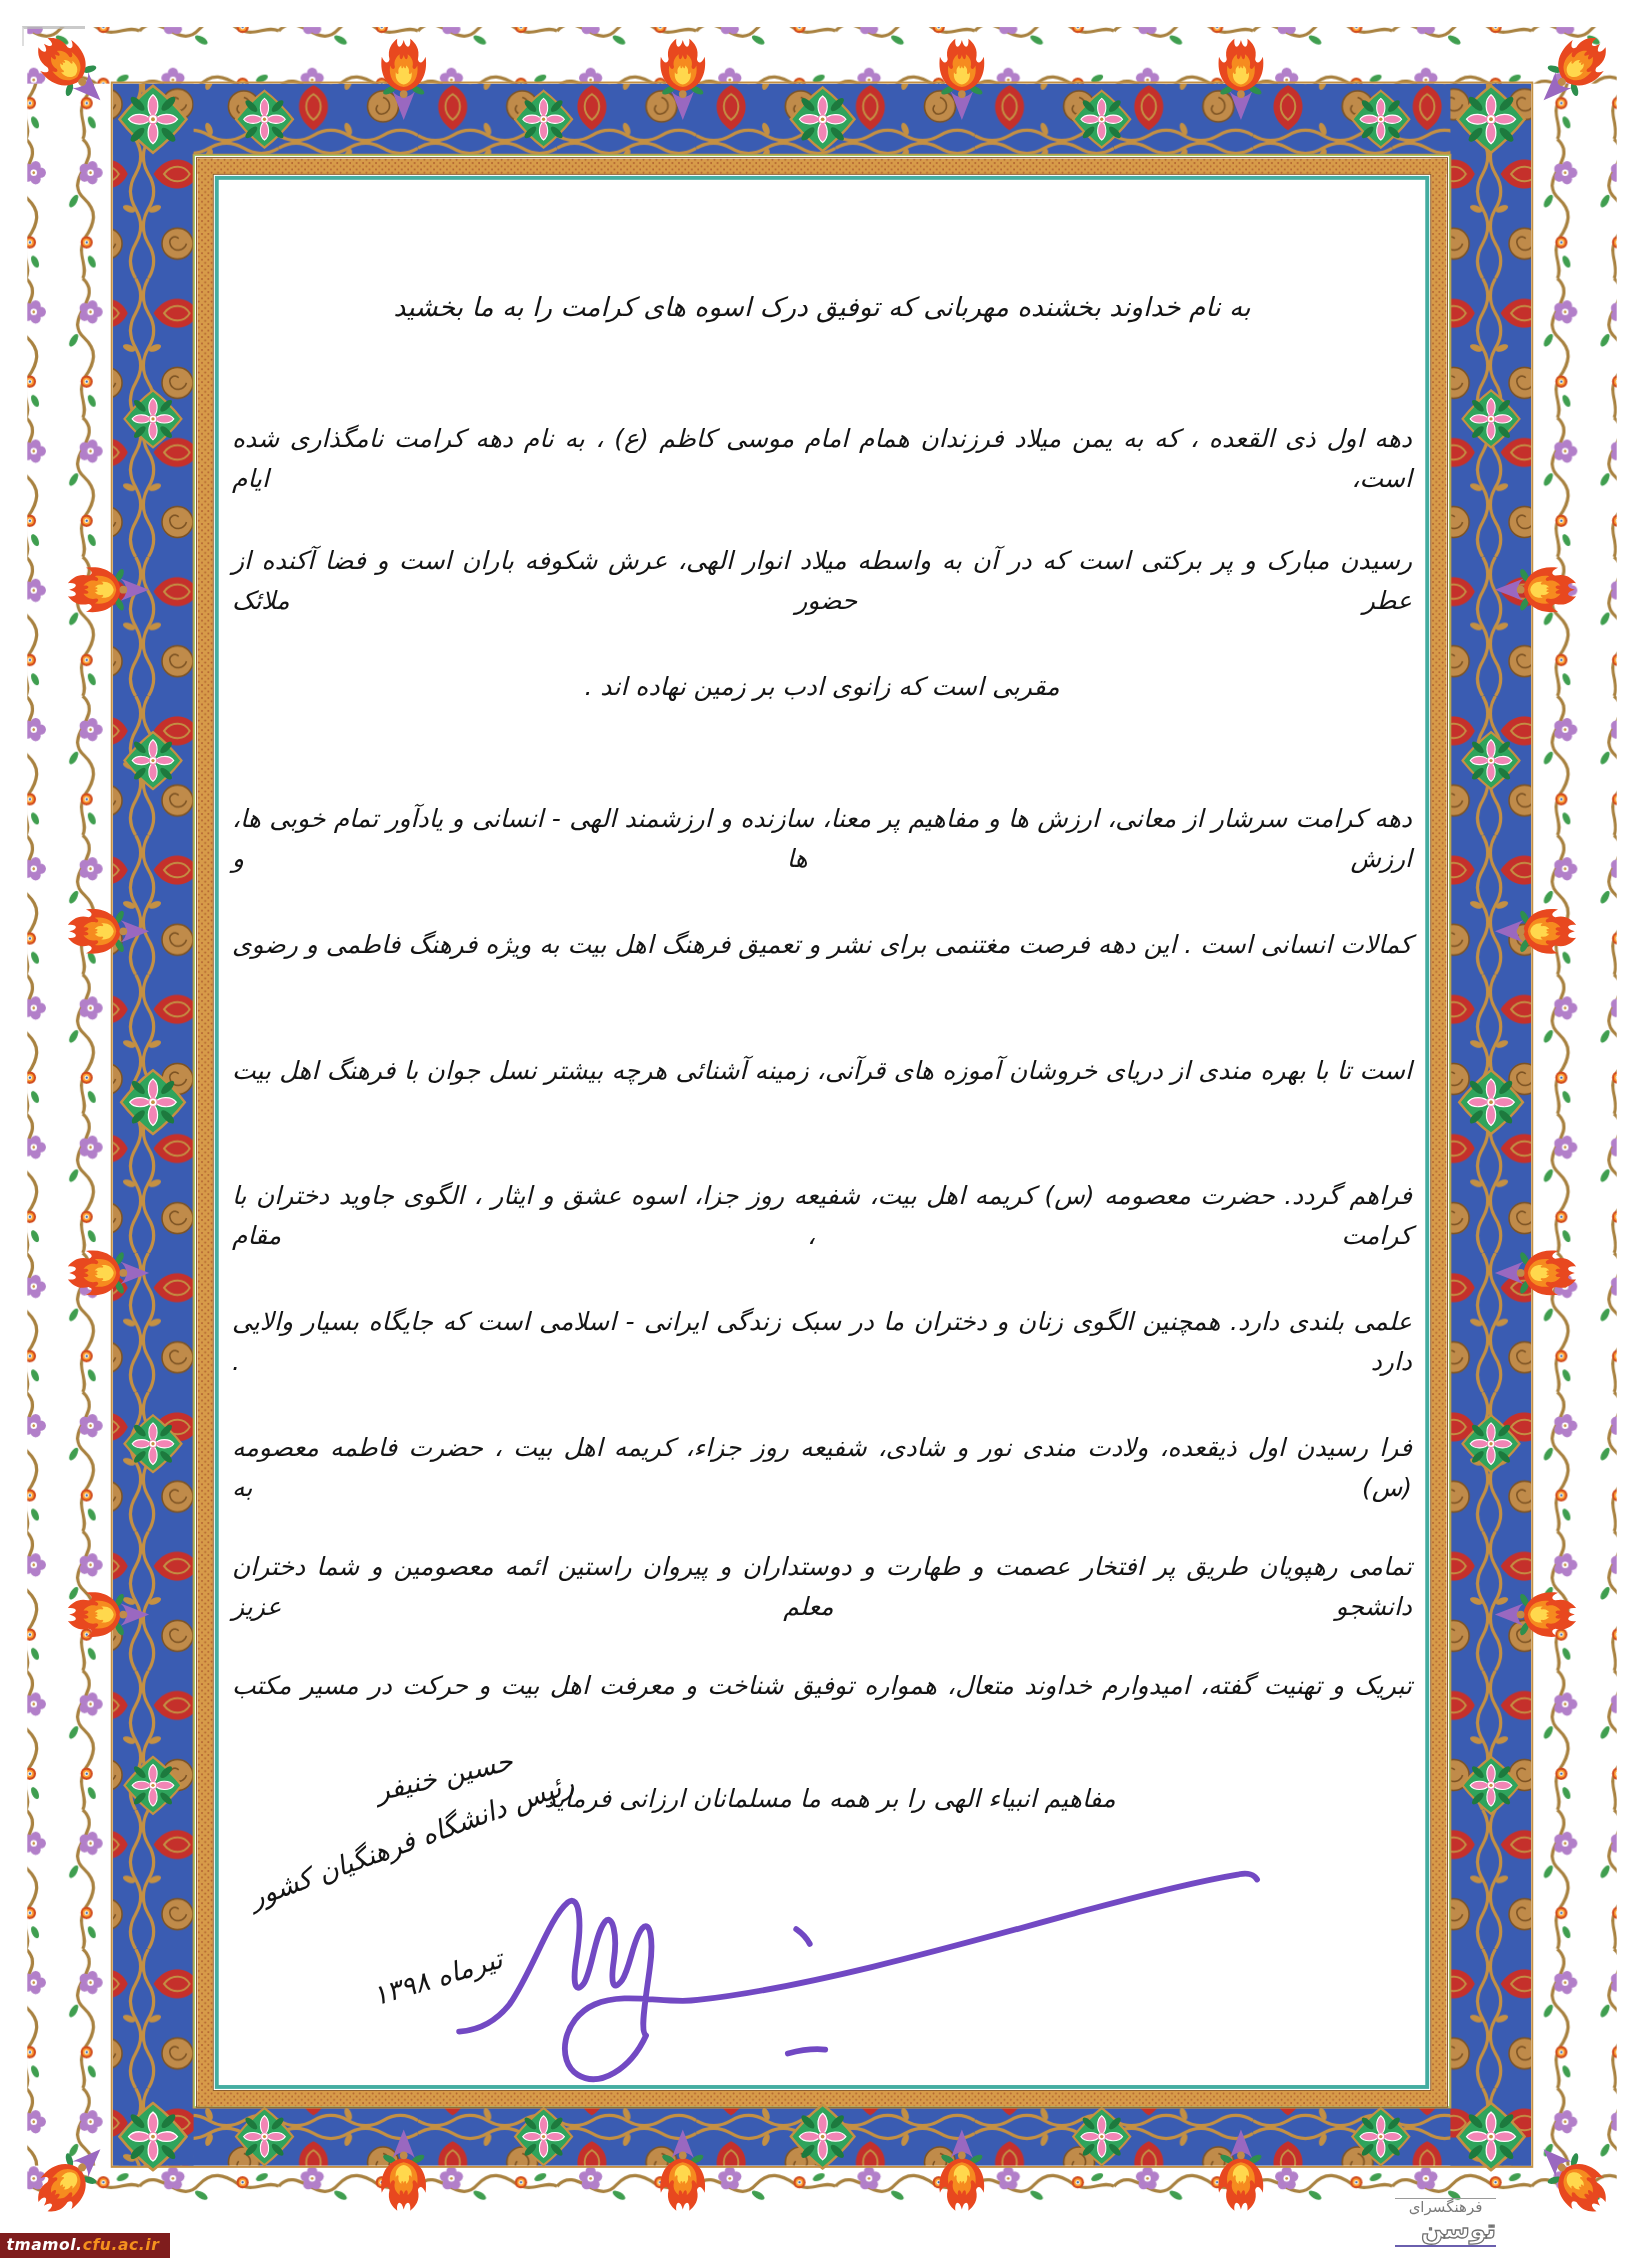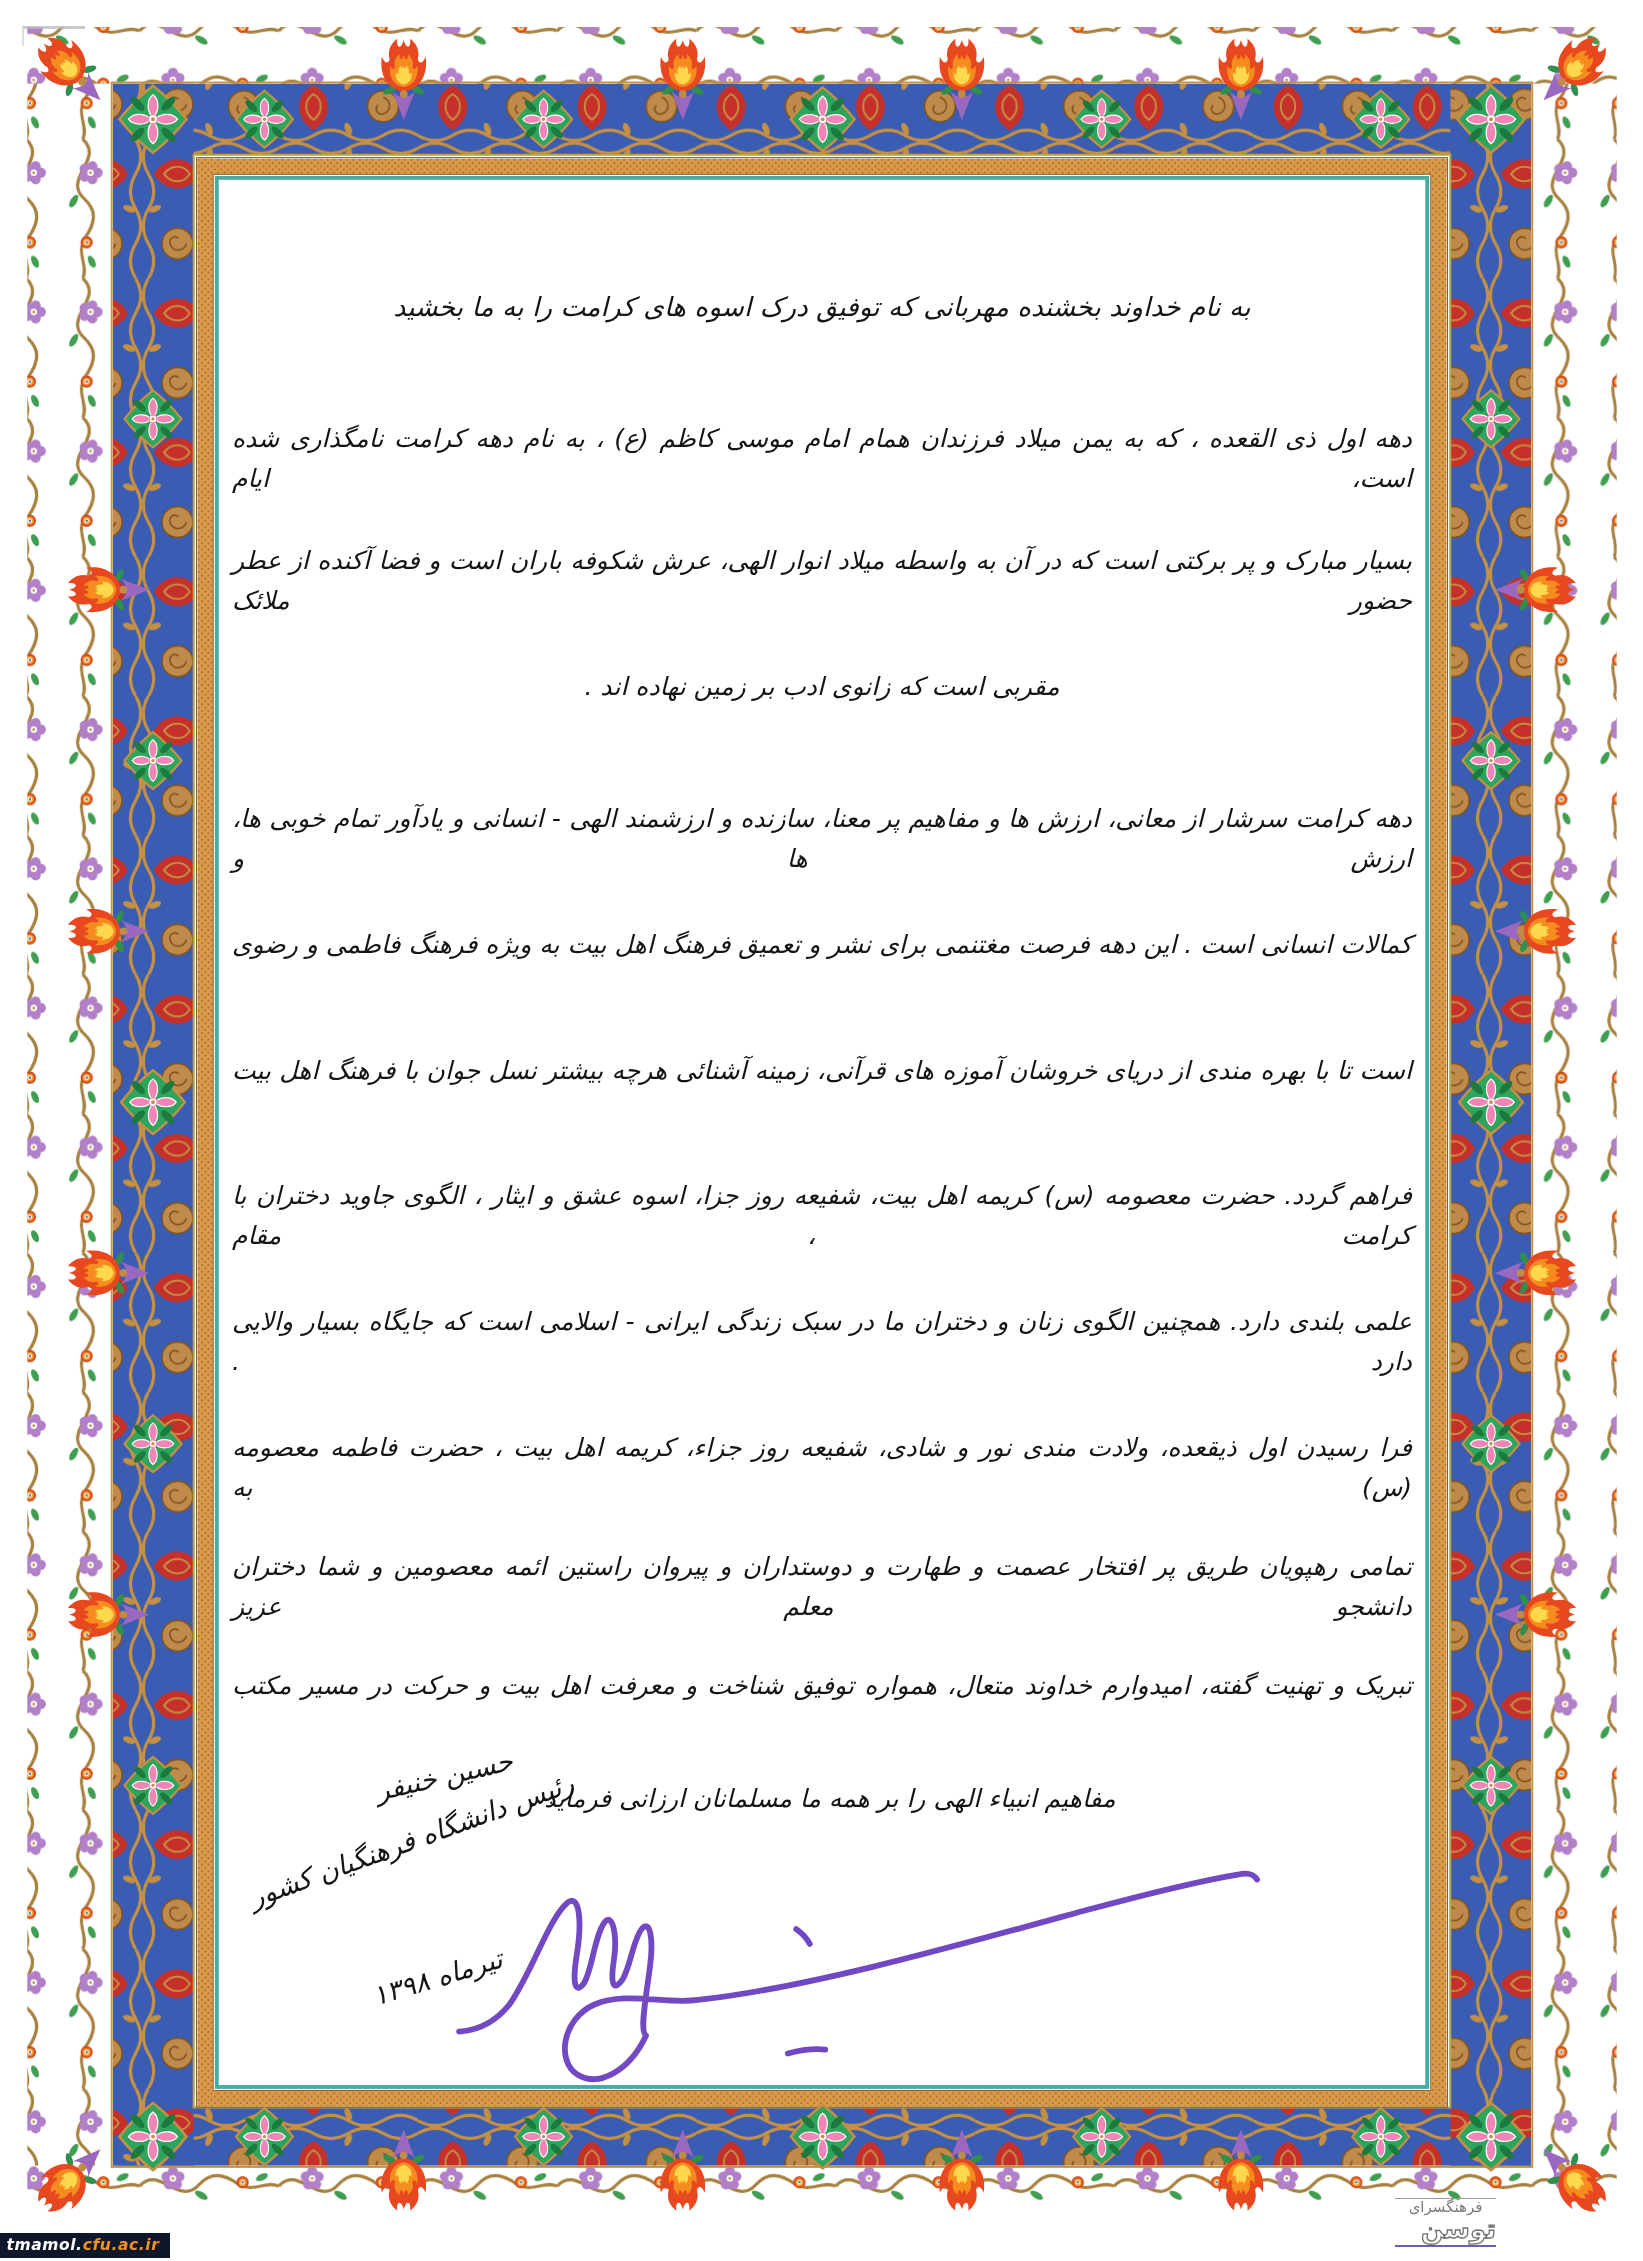--- a/index.html
+++ b/index.html
@@ -30,21 +30,21 @@
   .signature-svg{position:absolute;left:0;top:0;pointer-events:none;}
   
   .footer{
     position:absolute;left:271px;top:2210px;height:28px;display:flex;align-items:center;gap:14px;
     direction:ltr;
   }
   .footer .rights{font-size:16px;color:#4c4c4c;direction:rtl;font-weight:bold;}
   .footer .code{font-size:23px;color:#3c3c3c;letter-spacing:0.6px;}
   .footer .site{font-size:23px;color:#222222;font-weight:bold;}
   .watermark{
-    position:absolute;left:0;top:2233px;background:#0f172a;padding:3.2px 10.3px 3.9px 6.4px;
+    position:absolute;left:0;top:2233px;background:#7f1d1d;padding:3.2px 10.3px 3.9px 6.4px;
     font-size:15.5px;font-style:italic;font-weight:bold;letter-spacing:0.6px;direction:ltr;
   }
   .watermark .wm-white{color:#ffffff;}
   .watermark .wm-orange{color:#f5911e;}
   .pub-logo{position:absolute;left:1395px;top:2198px;width:101px;direction:rtl;}
   .pl-line-top{height:1.3px;background:#9a9a9a;margin-bottom:1.3px;}
   .pl-top{font-size:15px;color:#7a7a7a;text-align:center;line-height:13px;}
   .pl-mark{
     font-size:26px;font-weight:bold;line-height:30px;letter-spacing:1.3px;
     color:#ffffff;-webkit-text-stroke:1.3px #707070;
@@ -195,21 +195,21 @@
     <use href="#flame" transform="translate(2420,130) rotate(45)"></use>
     <use href="#flame" transform="translate(130,3360) rotate(-135)"></use>
     <use href="#flame" transform="translate(2420,3360) rotate(135)"></use>
   </svg>
 
   <div class="scan-artifact"></div>
 
   <main>
     <div class="cal tline center" style="top:287px;font-size:26.4px">به نام خداوند بخشنده مهربانی که توفیق درک اسوه های کرامت را به ما بخشید</div>
     <div class="cal tline just" style="top:419px">دهه اول ذی القعده ، که به یمن میلاد فرزندان همام امام موسی کاظم (ع) ، به نام دهه کرامت نامگذاری شده است، ایام</div>
-    <div class="cal tline just" style="top:541px">بسیار مبارک و پر برکتی است که در آن به واسطه میلاد انوار الهی، عرش شکوفه باران است و فضا آکنده از عطر حضور ملائک</div>
+    <div class="cal tline just" style="top:541px">رسیدن مبارک و پر برکتی است که در آن به واسطه میلاد انوار الهی، عرش شکوفه باران است و فضا آکنده از عطر حضور ملائک</div>
     <div class="cal tline" style="top:667px">مقربی است که زانوی ادب بر زمین نهاده اند .</div>
     <div class="cal tline just" style="top:799px">دهه کرامت سرشار از معانی، ارزش ها و مفاهیم پر معنا، سازنده و ارزشمند الهی - انسانی و یادآور تمام خوبی ها، ارزش ها و</div>
     <div class="cal tline just" style="top:925px">کمالات انسانی است . این دهه فرصت مغتنمی برای نشر و تعمیق فرهنگ اهل بیت به ویژه فرهنگ فاطمی و رضوی</div>
     <div class="cal tline just" style="top:1051px">است تا با بهره مندی از دریای خروشان آموزه های قرآنی، زمینه آشنائی هرچه بیشتر نسل جوان با فرهنگ اهل بیت</div>
     <div class="cal tline just" style="top:1176px">فراهم گردد. حضرت معصومه (س) کریمه اهل بیت، شفیعه روز جزا، اسوه عشق و ایثار ، الگوی جاوید دختران با کرامت ، مقام</div>
     <div class="cal tline just" style="top:1302px">علمی بلندی دارد. همچنین الگوی زنان و دختران ما در سبک زندگی ایرانی - اسلامی است که جایگاه بسیار والایی دارد .</div>
     <div class="cal tline just" style="top:1428px">فرا رسیدن اول ذیقعده، ولادت مندی نور و شادی، شفیعه روز جزاء، کریمه اهل بیت ، حضرت فاطمه معصومه (س) به</div>
     <div class="cal tline just" style="top:1547px">تمامی رهپویان طریق پر افتخار عصمت و طهارت و دوستداران و پیروان راستین ائمه معصومین و شما دختران دانشجو معلم عزیز</div>
     <div class="cal tline just" style="top:1666px">تبریک و تهنیت گفته، امیدوارم خداوند متعال، همواره توفیق شناخت و معرفت اهل بیت و حرکت در مسیر مکتب</div>
     <div class="cal tline" style="top:1779px">مفاهیم انبیاء الهی را بر همه ما مسلمانان ارزانی فرماید .</div>

